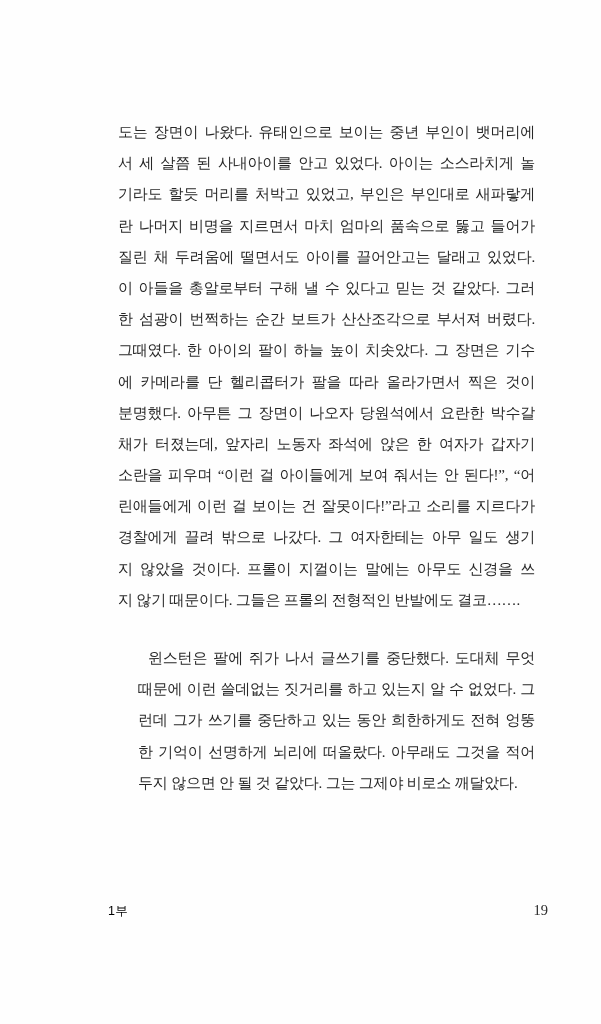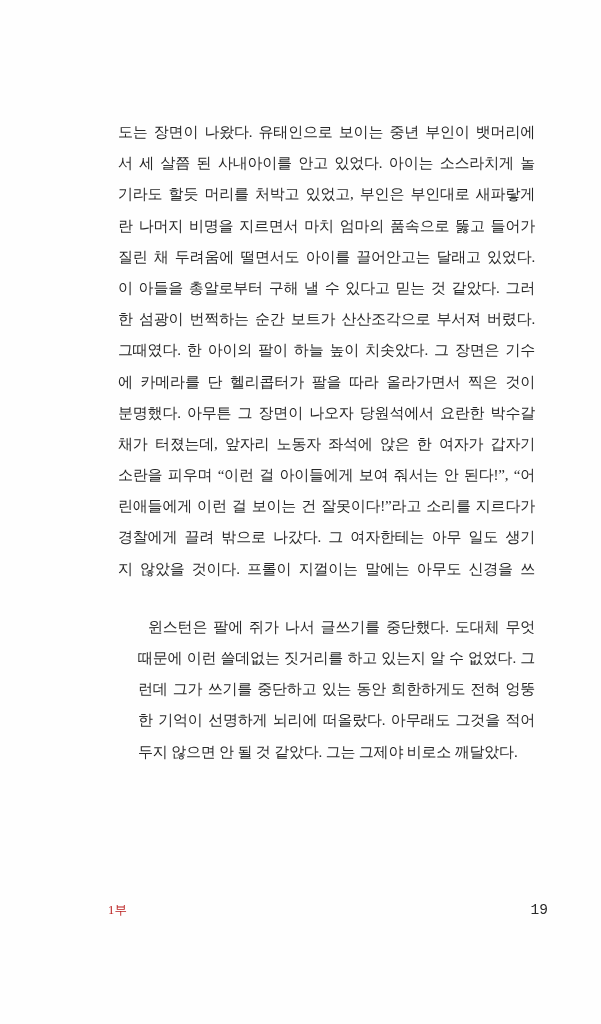--- a/index.html
+++ b/index.html
@@ -53,27 +53,27 @@
   .footer {
     position: absolute;
     left: 108px;
     right: 77px;
     top: 902px;
     display: flex;
     justify-content: space-between;
     align-items: baseline;
   }
   .footer-section {
-    font-family: Liberation Serif, serif;
+    font-family: Liberation Sans, sans-serif;
     font-size: 12.5px;
-    color: #b91c1c;
+    color: #000000;
     letter-spacing: 0.2px;
   }
   .footer-page {
-    font-family: Liberation Mono, monospace;
+    font-family: Liberation Serif, serif;
     font-size: 14.5px;
     color: #2a2a2a;
     text-align: center;
   }
 </style>
 </head>
 <body>
 
 <div class="page" style="background: rgb(254, 254, 254); color: rgb(39, 39, 39); padding-left: 24px;">
 
@@ -88,20 +88,21 @@
         <div class="line">이 아들을 총알로부터 구해 낼 수 있다고 믿는 것 같았다. 그러</div>
         <div class="line">한 섬광이 번쩍하는 순간 보트가 산산조각으로 부서져 버렸다.</div>
         <div class="line">그때였다. 한 아이의 팔이 하늘 높이 치솟았다. 그 장면은 기수</div>
         <div class="line">에 카메라를 단 헬리콥터가 팔을 따라 올라가면서 찍은 것이</div>
         <div class="line">분명했다. 아무튼 그 장면이 나오자 당원석에서 요란한 박수갈</div>
         <div class="line">채가 터졌는데, 앞자리 노동자 좌석에 앉은 한 여자가 갑자기</div>
         <div class="line">소란을 피우며 “이런 걸 아이들에게 보여 줘서는 안 된다!”, “어</div>
         <div class="line">린애들에게 이런 걸 보이는 건 잘못이다!”라고 소리를 지르다가</div>
         <div class="line">경찰에게 끌려 밖으로 나갔다. 그 여자한테는 아무 일도 생기</div>
         <div class="line">지 않았을 것이다. 프롤이 지껄이는 말에는 아무도 신경을 쓰</div>
+        <div class="line last">지 않기 때문이다. 그들은 프롤의 전형적인 반발에도 결코…….</div>
       </div>
       <div class="para indented">
         <div class="line">윈스턴은 팔에 쥐가 나서 글쓰기를 중단했다. 도대체 무엇</div>
         <div class="line">때문에 이런 쓸데없는 짓거리를 하고 있는지 알 수 없었다. 그</div>
         <div class="line">런데 그가 쓰기를 중단하고 있는 동안 희한하게도 전혀 엉뚱</div>
         <div class="line">한 기억이 선명하게 뇌리에 떠올랐다. 아무래도 그것을 적어</div>
         <div class="line last">두지 않으면 안 될 것 같았다. 그는 그제야 비로소 깨달았다.</div>
       </div>
     </div>
 

